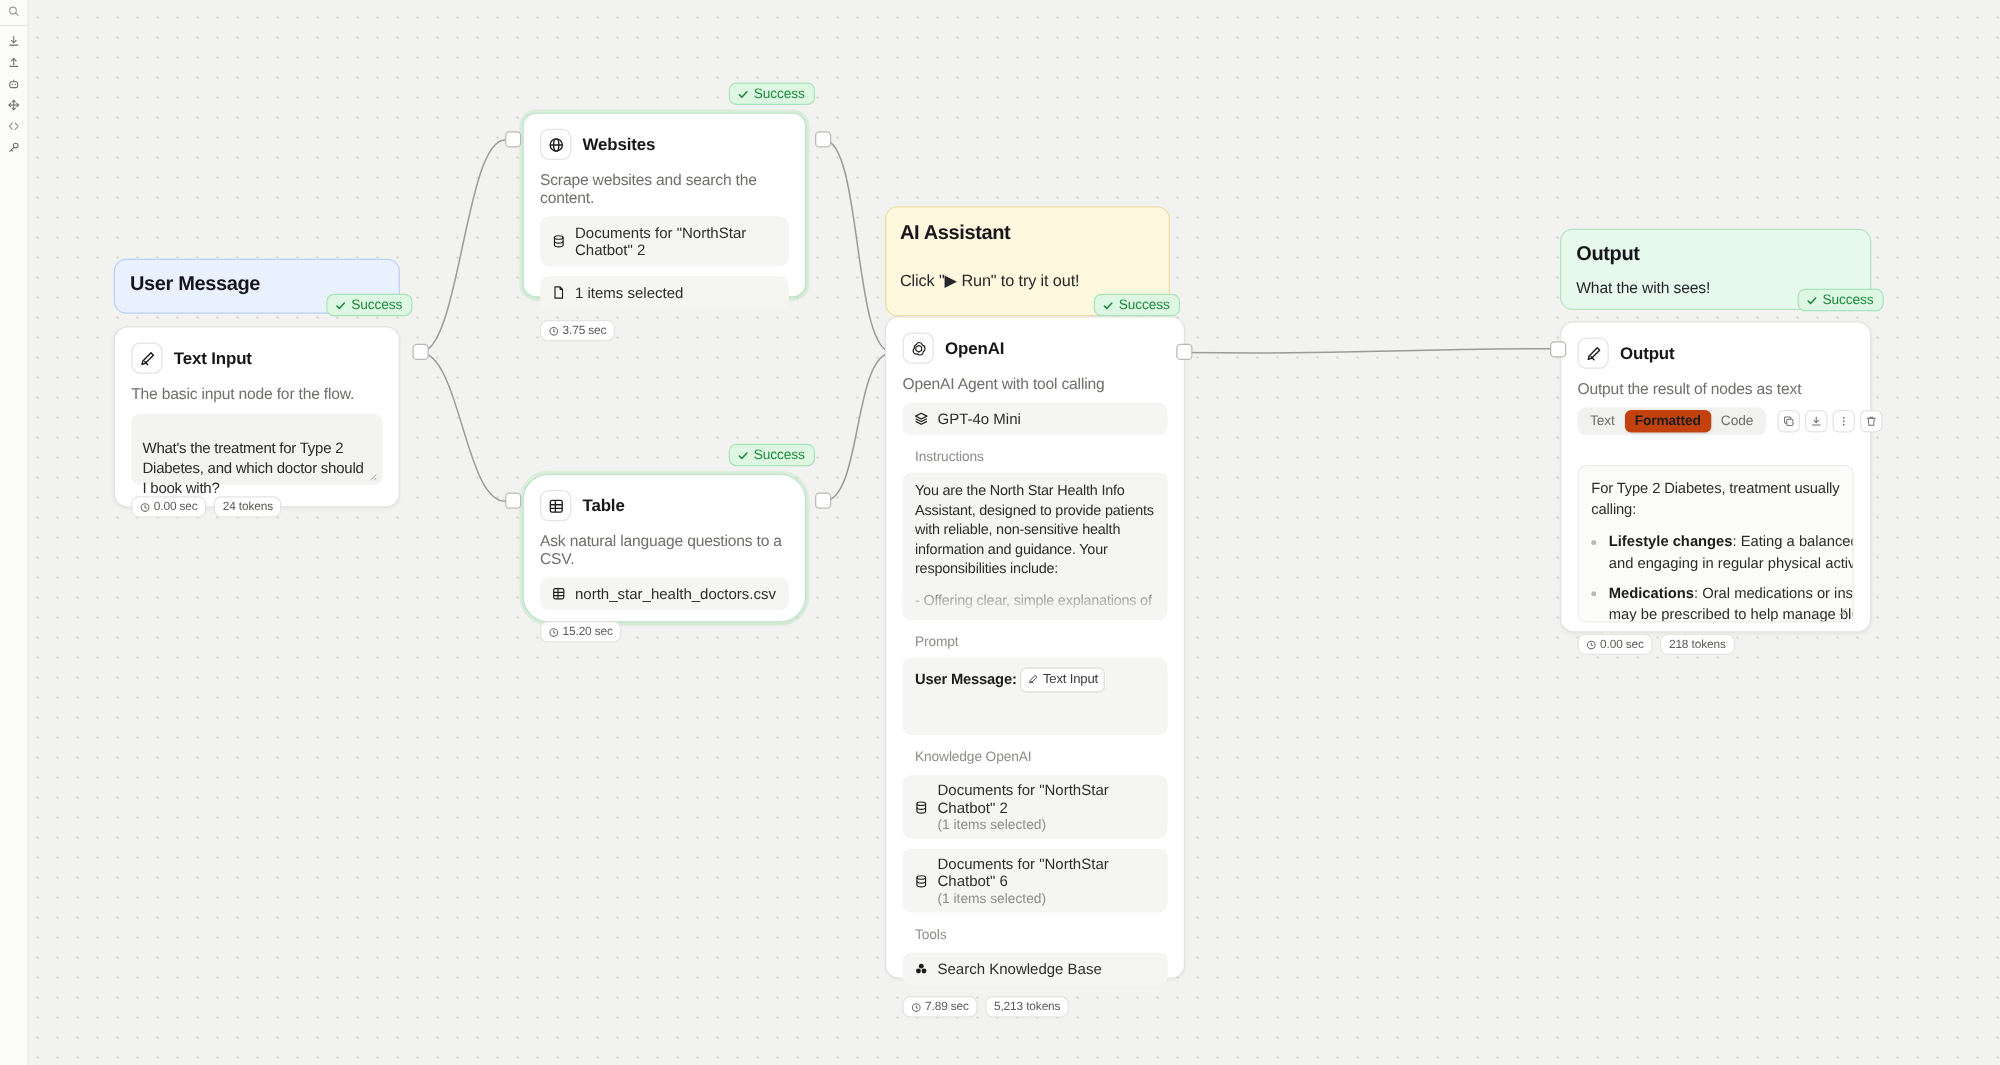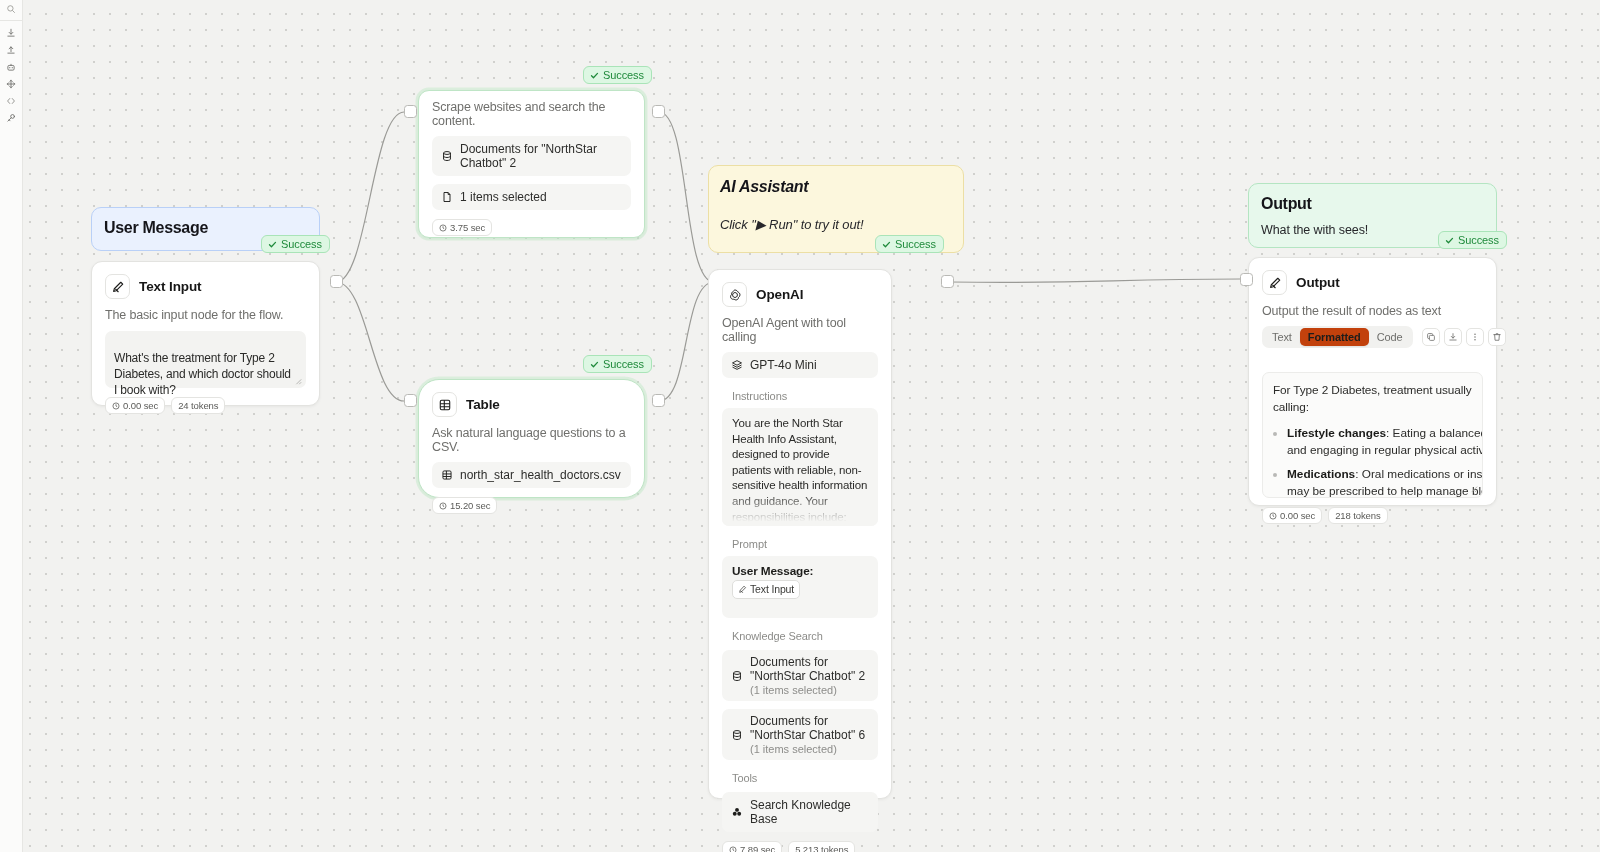--- a/index.html
+++ b/index.html
@@ -115,27 +115,27 @@
     margin: 9px 13px 0 13px; background: #f3f3f1; border-radius: 7px;
     height: 57px; padding: 19px 9px; position: relative;
     font-size: 12px; color: #2a2a28; line-height: 16px; letter-spacing: -.2px;
   }
   .ti-grip { position: absolute; right: 4px; bottom: 3px; width: 8px; height: 8px; }
 
   #node-web { left: 418px; top: 90px; width: 227px; height: 148px; }
   #node-table { left: 418px; top: 379px; width: 227px; height: 119px; border-radius: 21px; }
 
   #frame-ai {
-    left: 708px; top: 165px; width: 256px; height: 88px;
-    background: #fcf7dd; border: 1px solid #ecdfa4; font-style: italic;
+    left: 708px; top: 165px; width: 228px; height: 88px;
+    background: #fcf7dd; border: 1px solid #ecdfa4;
   }
   #frame-ai .frame-title { position: absolute; left: 11px; top: 12px; }
   #frame-ai .frame-sub   { position: absolute; left: 11px; top: 51px; font-size: 13px; font-weight: 500; }
 
-  #node-openai { left: 708px; top: 269px; width: 184px; height: 530px; }
+  #node-openai { left: 708px; top: 253px; width: 240px; height: 530px; }
   .sec-label { font-size: 11px; color: #8c8c89; padding: 12px 13px 0 23px; letter-spacing: -.1px; }
   .area {
     margin: 6px 13px 0 13px; background: #f5f5f3; border-radius: 7px;
     padding: 8px 10px; font-size: 11.5px; line-height: 15.6px; color: #2b2b29;
     overflow: hidden; position: relative; letter-spacing: -.15px;
   }
   #instr-area { height: 118px; }
   #instr-area .fade {
     position: absolute; left: 0; right: 0; bottom: 0; height: 34px;
     background: linear-gradient(to bottom, rgba(245,245,243,0), #f5f5f3 88%);
@@ -297,20 +297,30 @@
   </div>
   <div class="handle" style="left:330px; top:275px;"></div>
 
   <div class="success" style="left:583px; top:66px;">
     <svg viewBox="0 0 12 12" fill="none" stroke="#1f8a3b" stroke-width="1.7" stroke-linecap="round" stroke-linejoin="round">
         <path d="M2 6.4 L4.6 9 L10 3.2"></path>
       </svg>
     <span>Success</span>
   </div>
   <div class="node ok" id="node-web">
+    <div class="node-head">
+      <div class="node-ico">
+        <svg viewBox="0 0 16 16" fill="none" stroke="#1d1d1b" stroke-width="1.25">
+          <circle cx="8" cy="8" r="5.6"></circle>
+            <path d="M2.4 8 H13.6"></path>
+            <ellipse cx="8" cy="8" rx="2.4" ry="5.6"></ellipse>
+        </svg>
+      </div>
+      <div class="node-title">Websites</div>
+    </div>
     <div class="node-desc">Scrape websites and search the content.</div>
     <div class="field">
       <svg viewBox="0 0 16 16" fill="none" stroke="#1d1d1b" stroke-width="1.25">
         <ellipse cx="8" cy="4" rx="4.6" ry="1.9"></ellipse>
           <path d="M3.4 4 V12 C3.4 13.1 5.5 14 8 14 C10.5 14 12.6 13.1 12.6 12 V4"></path>
           <path d="M3.4 8 C3.4 9.1 5.5 10 8 10 C10.5 10 12.6 9.1 12.6 8"></path>
       </svg>
       <span>Documents for "NorthStar Chatbot" 2</span>
     </div>
     <div class="field">
@@ -413,21 +423,21 @@
       <b style="font-size:11.8px;color:#1c1c1a;">User Message:</b>
       <span class="chip">
         <svg viewBox="0 0 16 16" fill="none" stroke="#3a3a37" stroke-width="1.3" stroke-linecap="round" stroke-linejoin="round">
           <path d="M11.2 2.6 L13.4 4.8 L6 12.2 L3 13 L3.8 10 Z"></path>
             <path d="M5.4 10.6 L8.2 13.4"></path>
         </svg>
         <span>Text Input</span>
       </span>
     </div>
 
-    <div class="sec-label">Knowledge Search</div>
+    <div class="sec-label">Knowledge OpenAI</div>
     <div class="field" style="padding:5px 9px;">
       <svg viewBox="0 0 16 16" fill="none" stroke="#1d1d1b" stroke-width="1.25">
         <ellipse cx="8" cy="4" rx="4.6" ry="1.9"></ellipse>
           <path d="M3.4 4 V12 C3.4 13.1 5.5 14 8 14 C10.5 14 12.6 13.1 12.6 12 V4"></path>
           <path d="M3.4 8 C3.4 9.1 5.5 10 8 10 C10.5 10 12.6 9.1 12.6 8"></path>
       </svg>
       <span class="two">
         <span>Documents for "NorthStar Chatbot" 2</span>
         <span class="sub">(1 items selected)</span>
       </span>

